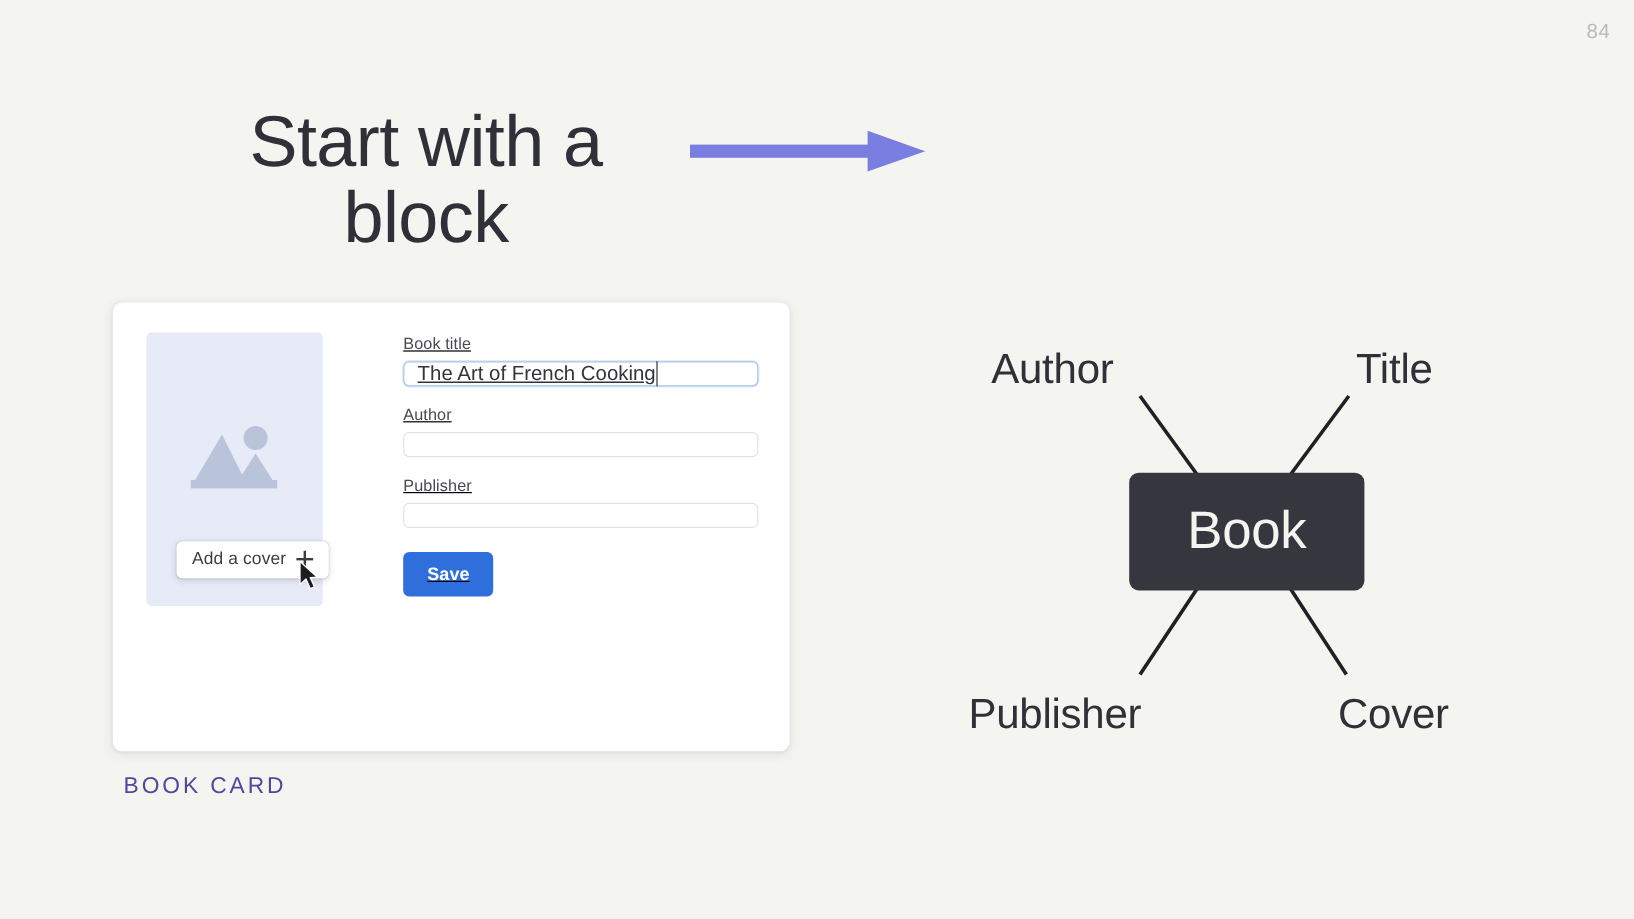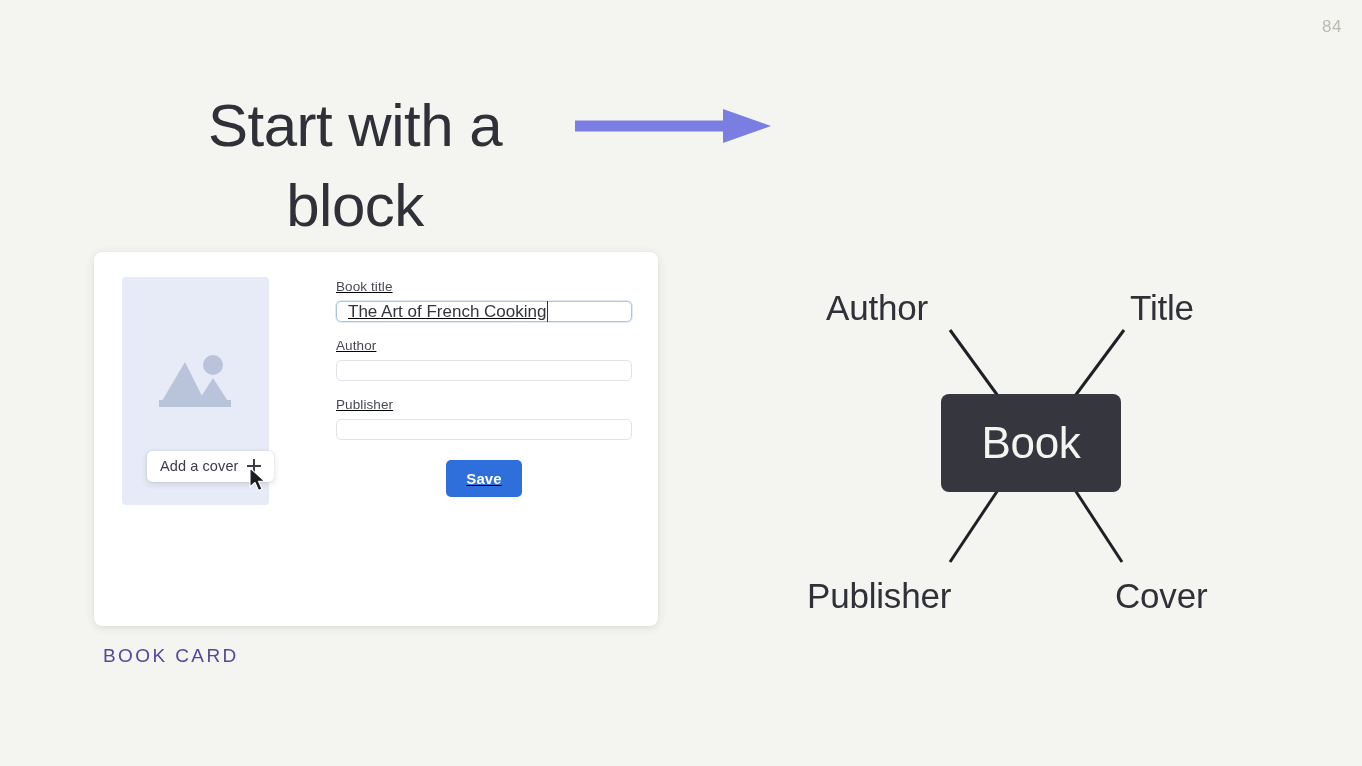--- a/index.html
+++ b/index.html
@@ -33,21 +33,21 @@
     font-family: "Liberation Sans", sans-serif;
   }
 
   
   .heading {
     position: absolute;
     font-family: "Liberation Sans", sans-serif;
     font-weight: 400;
     color: #2f3038;
     font-size: 60px;
-    line-height: 80px;
+    line-height: 64px;
     letter-spacing: -0.5px;
     text-align: center;
     white-space: pre-line;
   }
   .heading-left {
     left: 110px;
     top: 86px;
     width: 490px;
   }
   .heading-right {
@@ -168,21 +168,21 @@
   .caret {
     display: inline-block;
     width: 1px;
     height: 21px;
     background: #33353c;
     margin-left: 1px;
     vertical-align: middle;
   }
   .save-row {
     display: flex;
-    justify-content: center;
+    justify-content: flex-start;
     margin-top: 20px;
   }
   .save-button {
     background: #2f6fdb;
     color: #ffffff;
     font-size: 15px;
     font-weight: bold;
     border: none;
     border-radius: 5px;
     padding: 10px 20px;
@@ -211,21 +211,21 @@
     height: 370px;
   }
   .diagram-svg {
     position: absolute;
     inset: 0;
   }
   .entity-box {
     position: absolute;
     left: 151px;
     top: 124px;
-    width: 180px;
+    width: 196px;
     height: 98px;
     background: #36363e;
     border-radius: 8px;
     display: flex;
     align-items: center;
     justify-content: center;
   }
   .entity-box-label {
     color: #f4f5f0;
     font-size: 44px;

